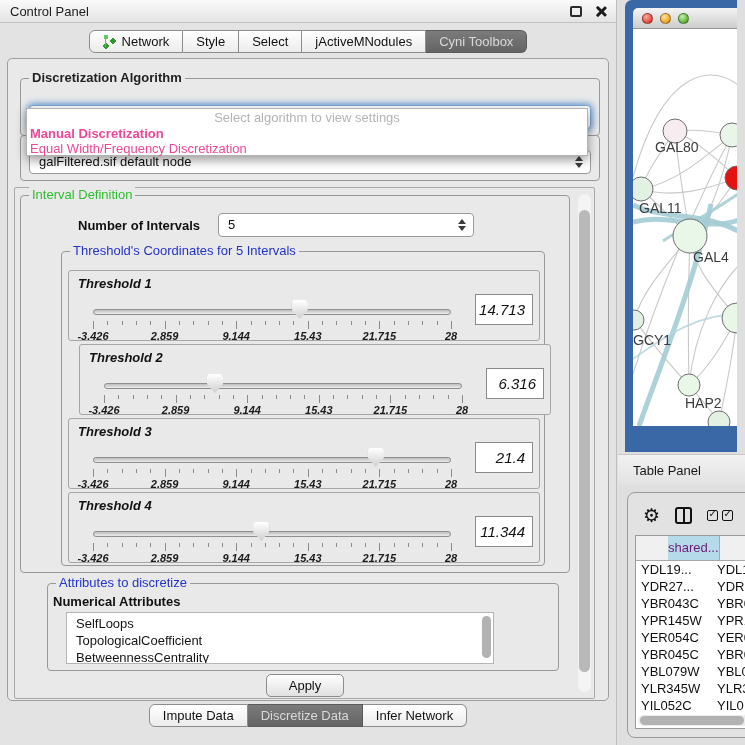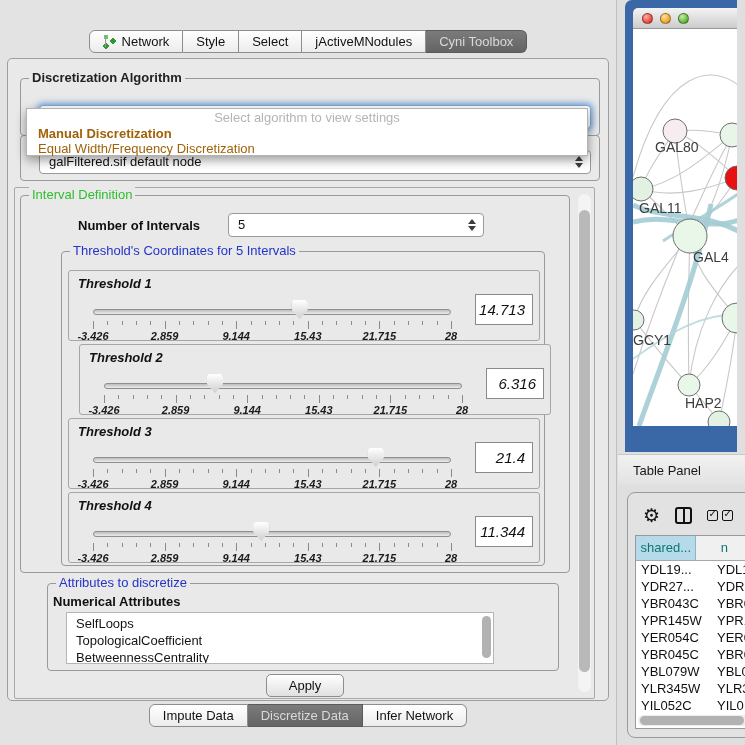--- a/index.html
+++ b/index.html
@@ -43,32 +43,32 @@
 
   .group { position:absolute; border:1px solid #999; border-radius:4px; }
   .gtitle { position:absolute; top:-9px; left:8px; background:#e9e9e9; padding:0 3px; font-size:13px; white-space:nowrap; }
   .gtitle.green { color:#2fbe2f; }
   .gtitle.blue  { color:#2433c8; }
   .gtitle.dark  { color:#222; font-weight:bold; }
   .gtitle.plain { color:#222; }
 
   .algo-group { left:12px; top:19px; width:580px; height:58px; }
   .combo { position:absolute; background:#fff; border:1px solid #9a9a9a; border-radius:4px;
-    line-height:22px; padding-left:9px; color:#111;margin-left:10px; }
+    line-height:22px; padding-left:9px; color:#111; }
   .algo-combo { left:8px; right:8px; top:26px; height:24px;
     border-color:#7aa7d6; box-shadow:0 0 6px 2px rgba(95,150,215,.85); }
   .stepper { position:absolute; right:7px; top:50%; transform:translateY(-50%);
     display:flex; flex-direction:column; gap:2px; }
   .tri-up   { width:0; height:0; border-left:4px solid transparent; border-right:4px solid transparent; border-bottom:5px solid #3c3c3c; }
   .tri-down { width:0; height:0; border-left:4px solid transparent; border-right:4px solid transparent; border-top:5px solid #3c3c3c; }
 
   .popup { position:absolute; left:5px; top:29px; width:562px; height:48px; z-index:20;
     background:#fff; border:1px solid #b3b3b3; box-shadow:0 4px 10px rgba(0,0,0,.4); }
   .popup-hint { text-align:center; color:#b4b4b4; line-height:17px; }
-  .popup-item { padding:0 3px; line-height:15px; color:#a16207;margin-left:8px; }
+  .popup-item { padding:0 3px; line-height:15px; color:#ec4899; }
   .popup-item.bold { font-weight:bold; }
 
   .tabledata-group { left:12px; top:76px; width:580px; height:46px; }
   .td-combo { left:8px; right:8px; top:14px; height:24px; }
 
   .scroll-area { position:absolute; left:6px; top:128px; width:581px; height:512px;
     border:1px solid #a8a8a8; border-radius:2px; background:#e9e9e9; }
   .v-scrollbar { position:absolute; right:3px; top:6px; width:13px; height:498px;
     background:#f4f4f4; border-radius:7px; }
   .v-thumb { position:absolute; left:1px; right:1px; top:16px; height:462px; background:#b9b9b9; border-radius:7px; }
@@ -137,33 +137,38 @@
   .tp-toolbar { position:absolute; left:15px; top:8px; height:28px; display:flex; align-items:center; gap:15px; }
   .gear-glyph { font-family:"DejaVu Sans", sans-serif; font-size:19px; color:#111; line-height:1; }
   .split-icon { width:17px; height:17px; border:2px solid #111; border-radius:3px; position:relative; }
   .split-icon::after { content:""; position:absolute; left:5.5px; top:0; width:2px; height:13px; background:#111; }
   .cb-pair { display:flex; gap:4px; }
   .cb-icon { width:11px; height:11px; border:1.6px solid #111; border-radius:2px; position:relative; }
   .cb-icon::after { content:"\2713"; position:absolute; left:0.5px; top:-3px; font-size:10px; color:#111; }
   .tp-table { position:absolute; left:7px; top:42px; right:0; bottom:8px;
     background:#fff; border:1px solid #999; border-right:none; overflow:hidden; }
   .tp-header { display:flex; height:25px; background:#f0f0f0; border-bottom:1px solid #a8a8a8; }
-  .th-cell { line-height:24px; text-align:center; font-size:13px; color:#0f766e; }
+  .th-cell { line-height:24px; font-size:13px; color:#701a75;margin-left:32px; }
   .th-cell.sel { width:76px; background:#b5dbea; border-right:1px solid #8fb4c4; }
   .th-cell.rest { width:70px; }
   .tp-row { display:flex; height:17px; line-height:17px; font-size:13px; color:#101010; }
   .td1 { width:76px; padding-left:5px; overflow:hidden; white-space:nowrap; }
   .td2 { padding-left:5px; overflow:hidden; white-space:nowrap; }
   .tp-hscroll { position:absolute; left:2px; right:2px; bottom:2px; height:11px; background:#ececec; border-radius:6px; }
   .tp-hthumb { position:absolute; left:2px; top:1px; height:9px; width:93%; background:#b2b2b2; border-radius:5px; }
 </style>
 </head>
 <body>
 
 <div class="control-panel">
+  <div class="cp-titlebar">
+    <span class="cp-title">Control Panel</span>
+    <span class="float-icon"></span>
+    <span class="close-icon"></span>
+  </div>
 
   <div class="tab-strip" id="top-tabs">
       <div class="seg">
         <span class="net-icon"></span>
         <span>Network</span>
       </div>
       <div class="seg">
         <span>Style</span>
       </div>
       <div class="seg">

